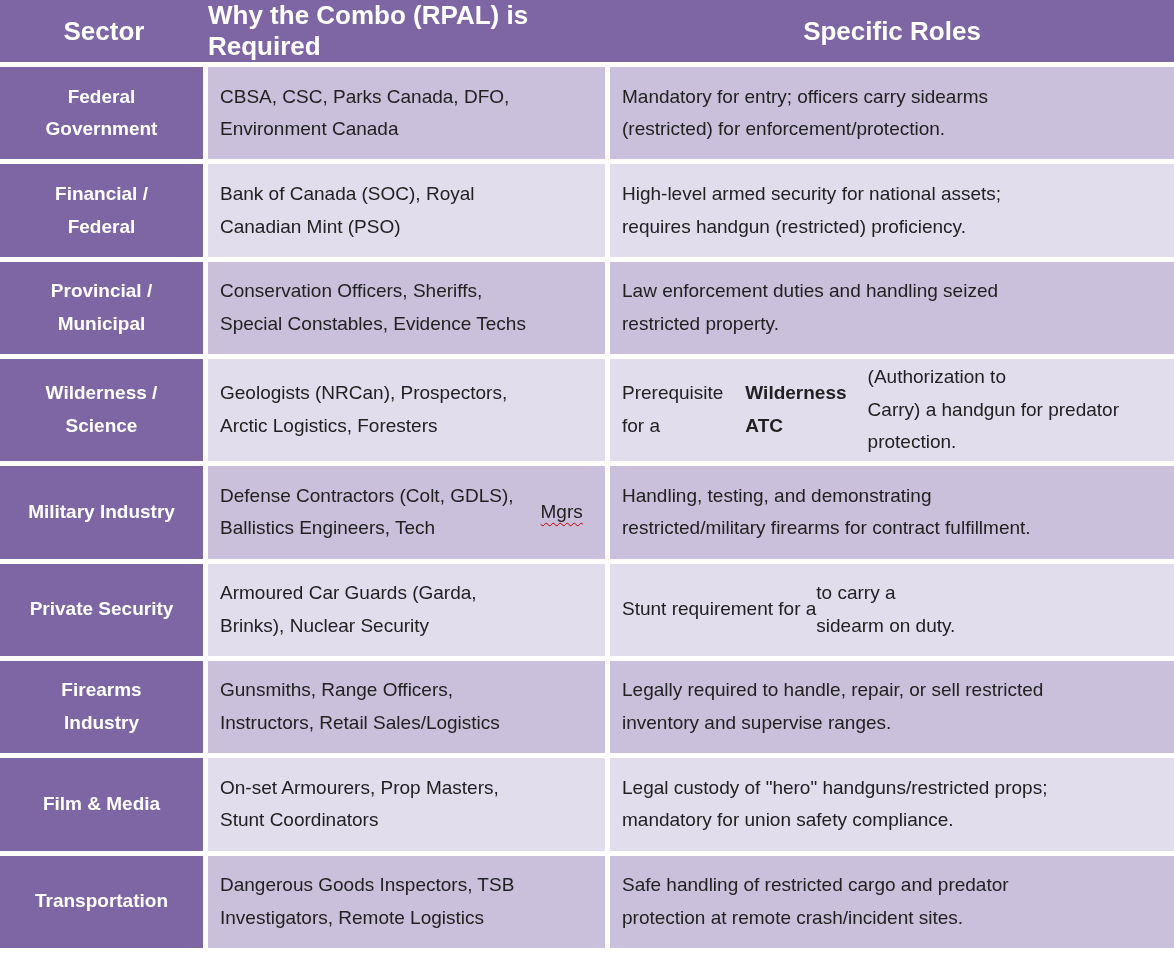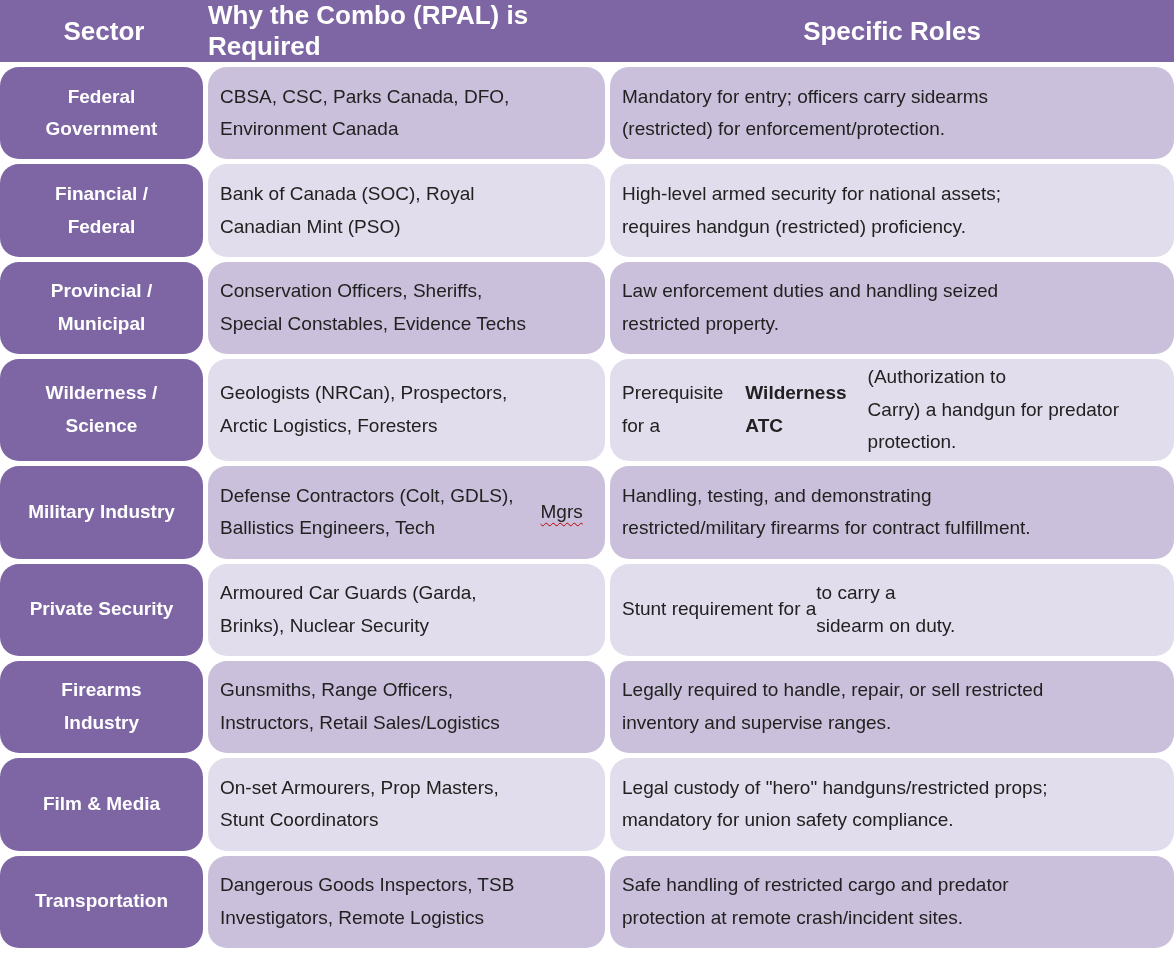--- a/index.html
+++ b/index.html
@@ -40,21 +40,20 @@
     grid-template-rows:repeat(9,1fr);
     gap:5px;
     background:var(--border);
   }
   .row{display:contents;}
   .cell{
     display:flex;align-items:center;
     white-space:pre-line;
     font-size:19px;
     line-height:1.72;
-    border-radius:19px;
   }
   .sector-cell{
     background:var(--header-bg);
     color:var(--header-text);
     font-weight:bold;
     justify-content:center;
     text-align:center;
     padding:0 6px;
   }
   .data-cell{

